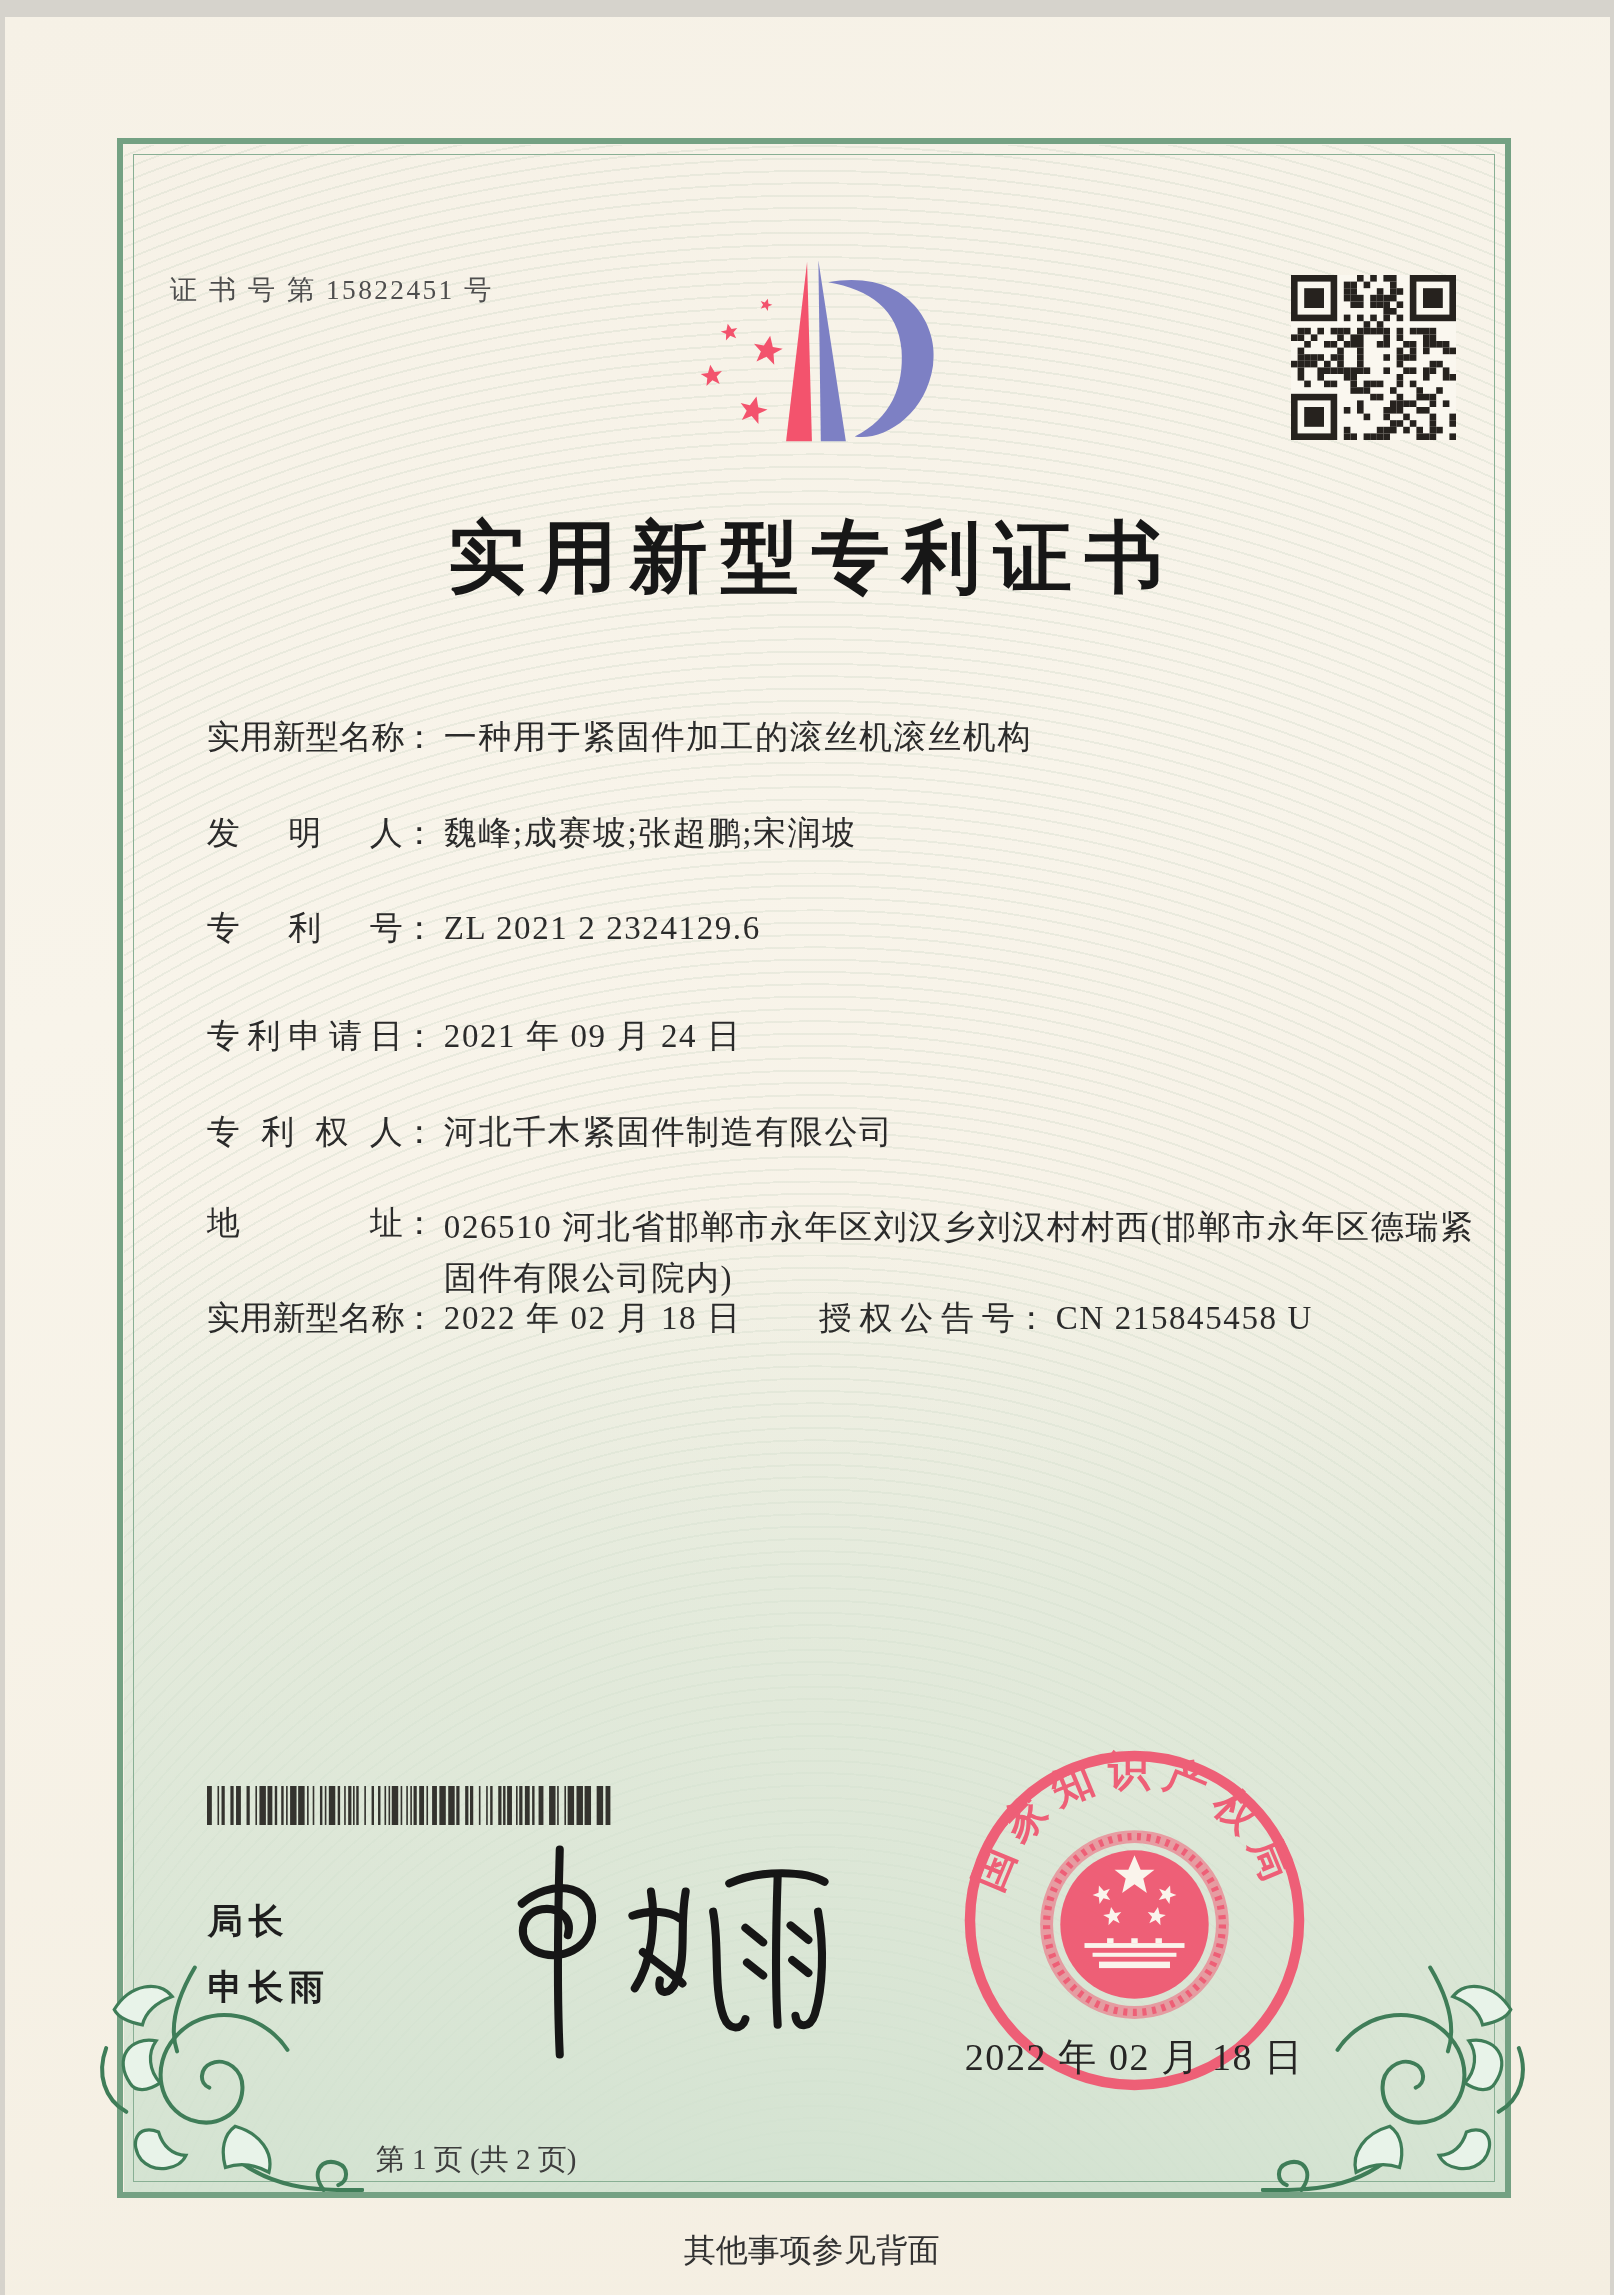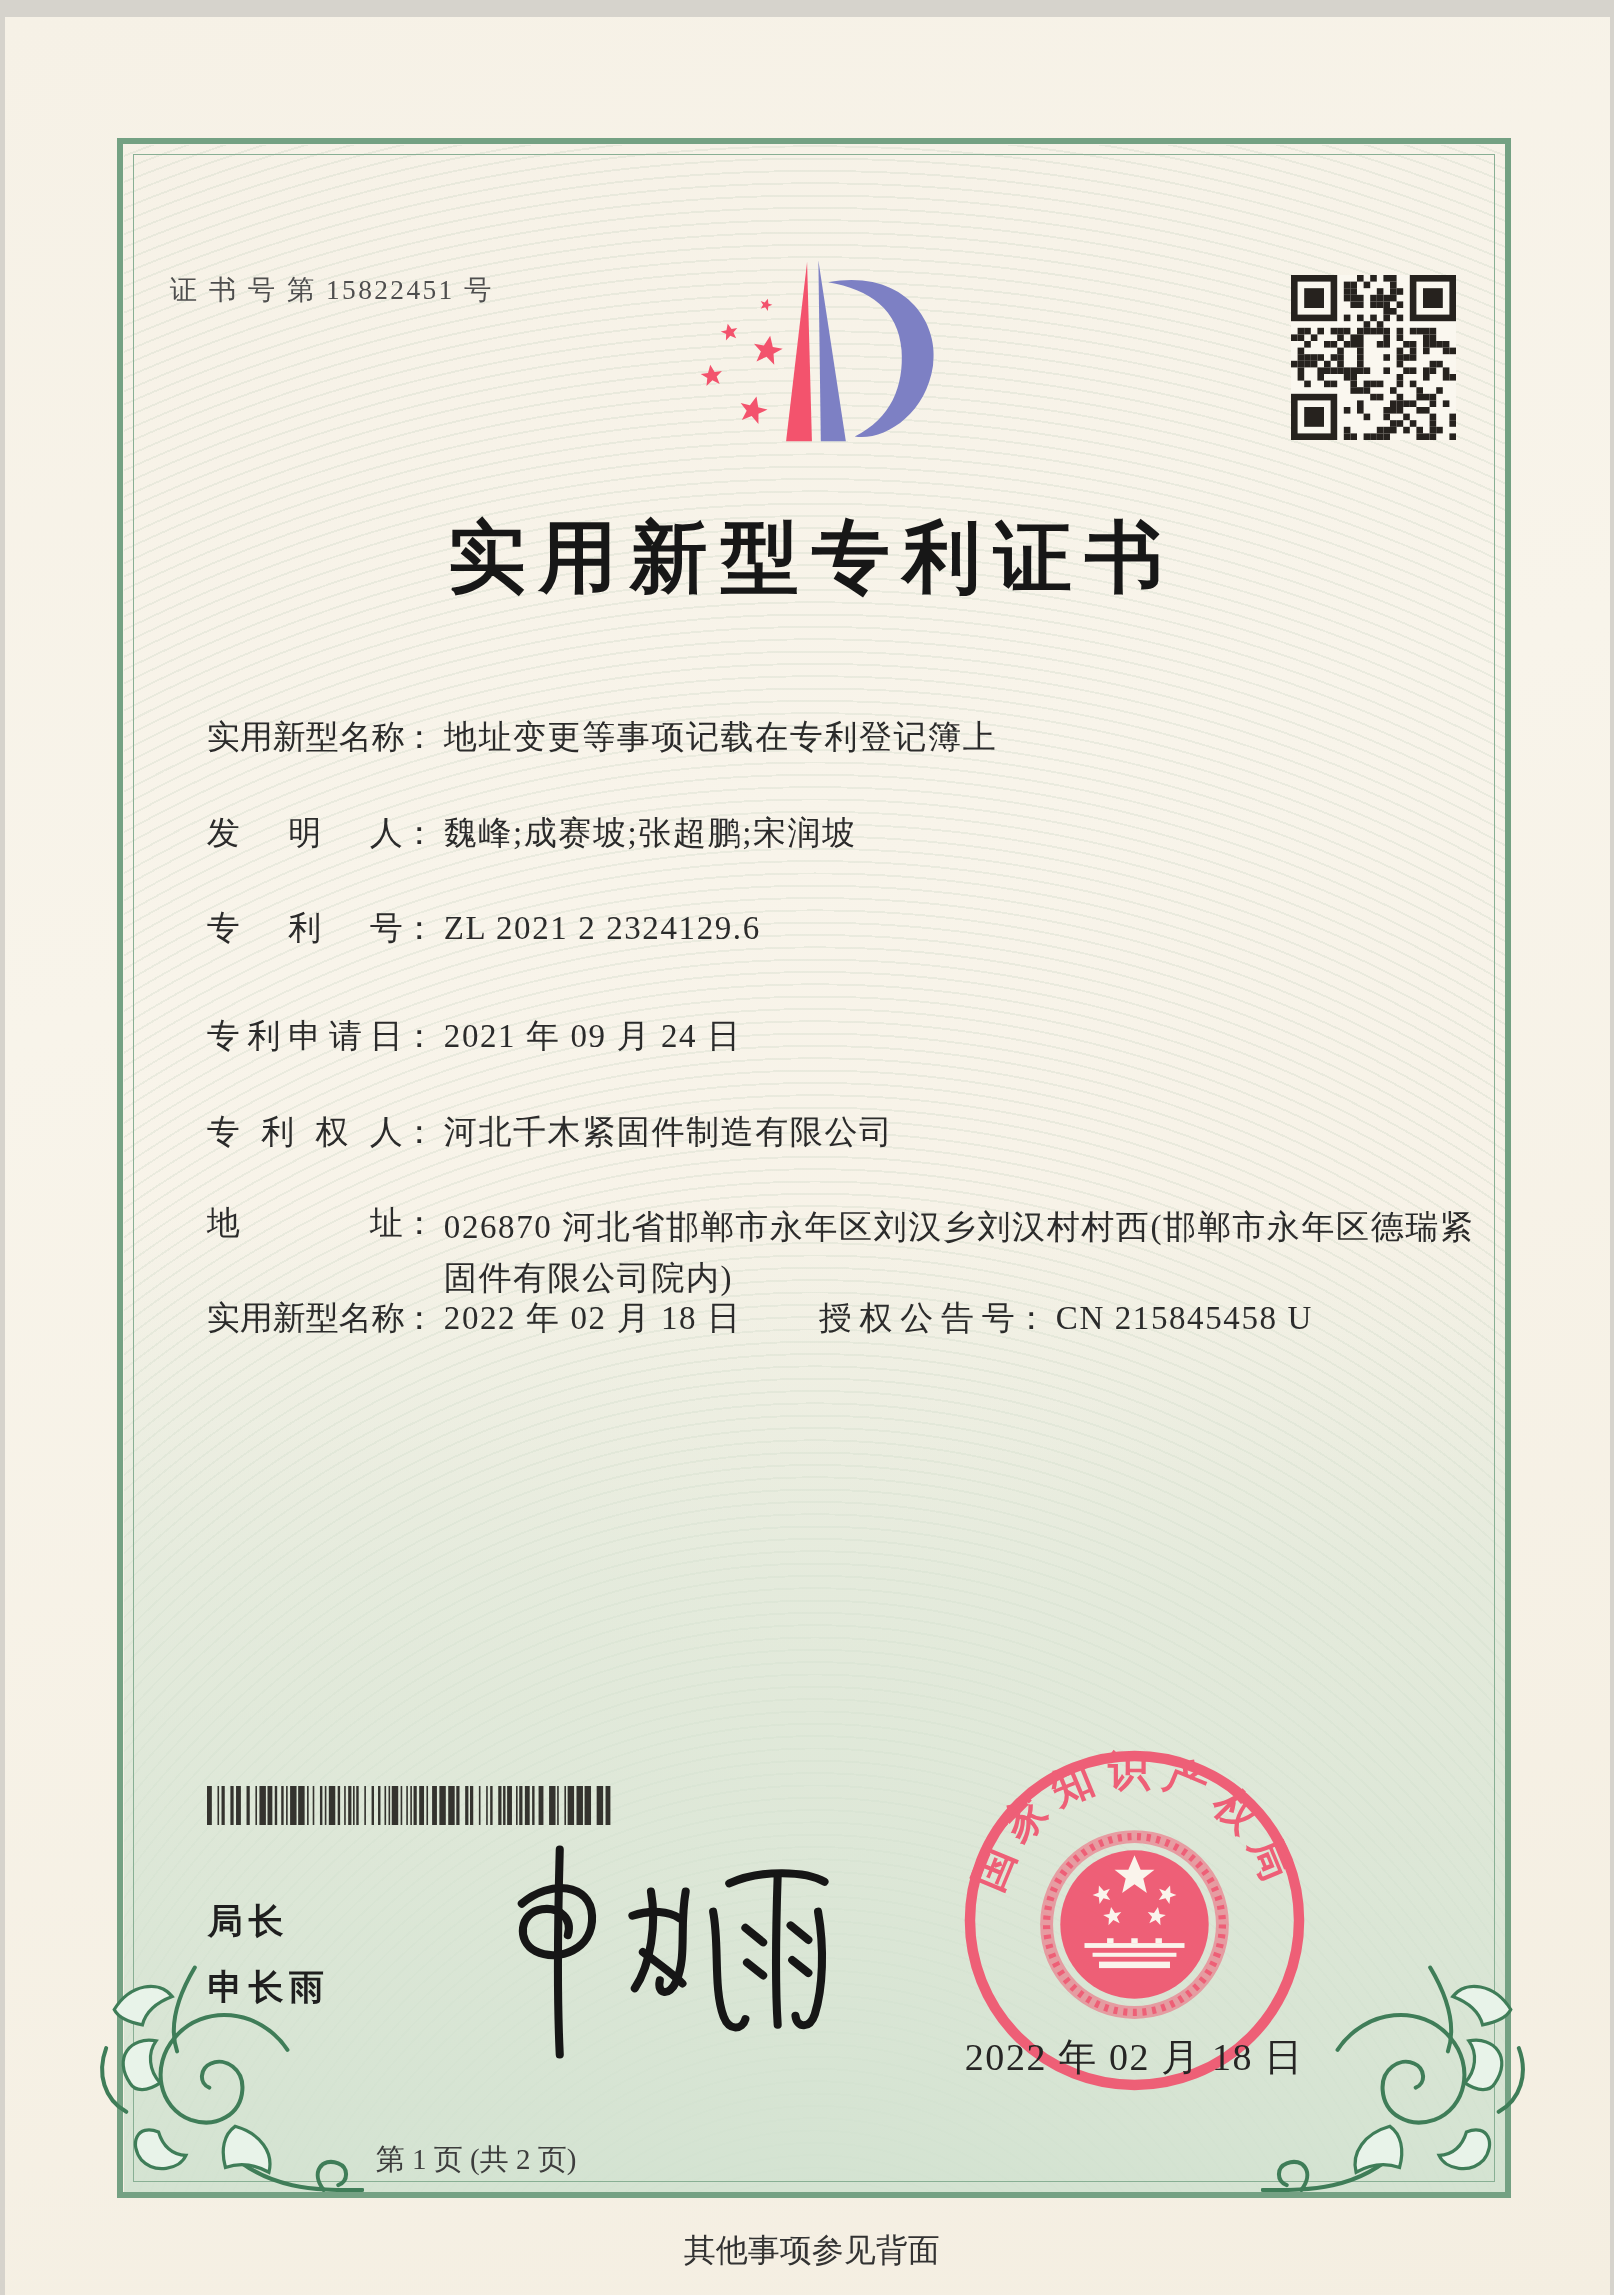--- a/index.html
+++ b/index.html
@@ -326,36 +326,36 @@
           <rect x="196.79999999999998" y="122.99999999999999" width="8.2" height="8.2"></rect>
           <rect x="196.79999999999998" y="172.2" width="8.2" height="8.2"></rect>
           <rect x="196.79999999999998" y="180.39999999999998" width="8.2" height="8.2"></rect>
           <rect x="196.79999999999998" y="196.79999999999998" width="8.2" height="8.2"></rect>
         </g>
     </svg>
 
     <div class="title">实用新型专利证书</div>
 
     <div class="row r0">
-      <span class="lbl">实用新型名称</span><span class="colon">：</span><span class="val">地址变更等事项记载在专利登记簿上</span>
+      <span class="lbl">实用新型名称</span><span class="colon">：</span><span class="val">一种用于紧固件加工的滚丝机滚丝机构</span>
     </div>
     <div class="row r1">
       <span class="lbl">发明人</span><span class="colon">：</span><span class="val">魏峰;成赛坡;张超鹏;宋润坡</span>
     </div>
     <div class="row r2">
       <span class="lbl">专利号</span><span class="colon">：</span><span class="val">ZL 2021 2 2324129.6</span>
     </div>
     <div class="row r3">
       <span class="lbl">专利申请日</span><span class="colon">：</span><span class="val">2021 年 09 月 24 日</span>
     </div>
     <div class="row r4">
       <span class="lbl">专利权人</span><span class="colon">：</span><span class="val">河北千木紧固件制造有限公司</span>
     </div>
     <div class="row addr">
-      <span class="lbl">地址</span><span class="colon">：</span><span class="val">026870 河北省邯郸市永年区刘汉乡刘汉村村西(邯郸市永年区德瑞紧固件有限公司院内)</span>
+      <span class="lbl">地址</span><span class="colon">：</span><span class="val">026510 河北省邯郸市永年区刘汉乡刘汉村村西(邯郸市永年区德瑞紧固件有限公司院内)</span>
     </div>
     <div class="row grant">
       <span class="lbl">实用新型名称</span><span class="colon">：</span><span class="val">2022 年 02 月 18 日</span>
       <span class="grant2">
         <span class="lbl">授权公告号</span><span class="colon">：</span><span class="val">CN 215845458 U</span>
       </span>
     </div>
 
 
     <svg class="barcode" viewBox="0 0 502 48" preserveAspectRatio="none">

